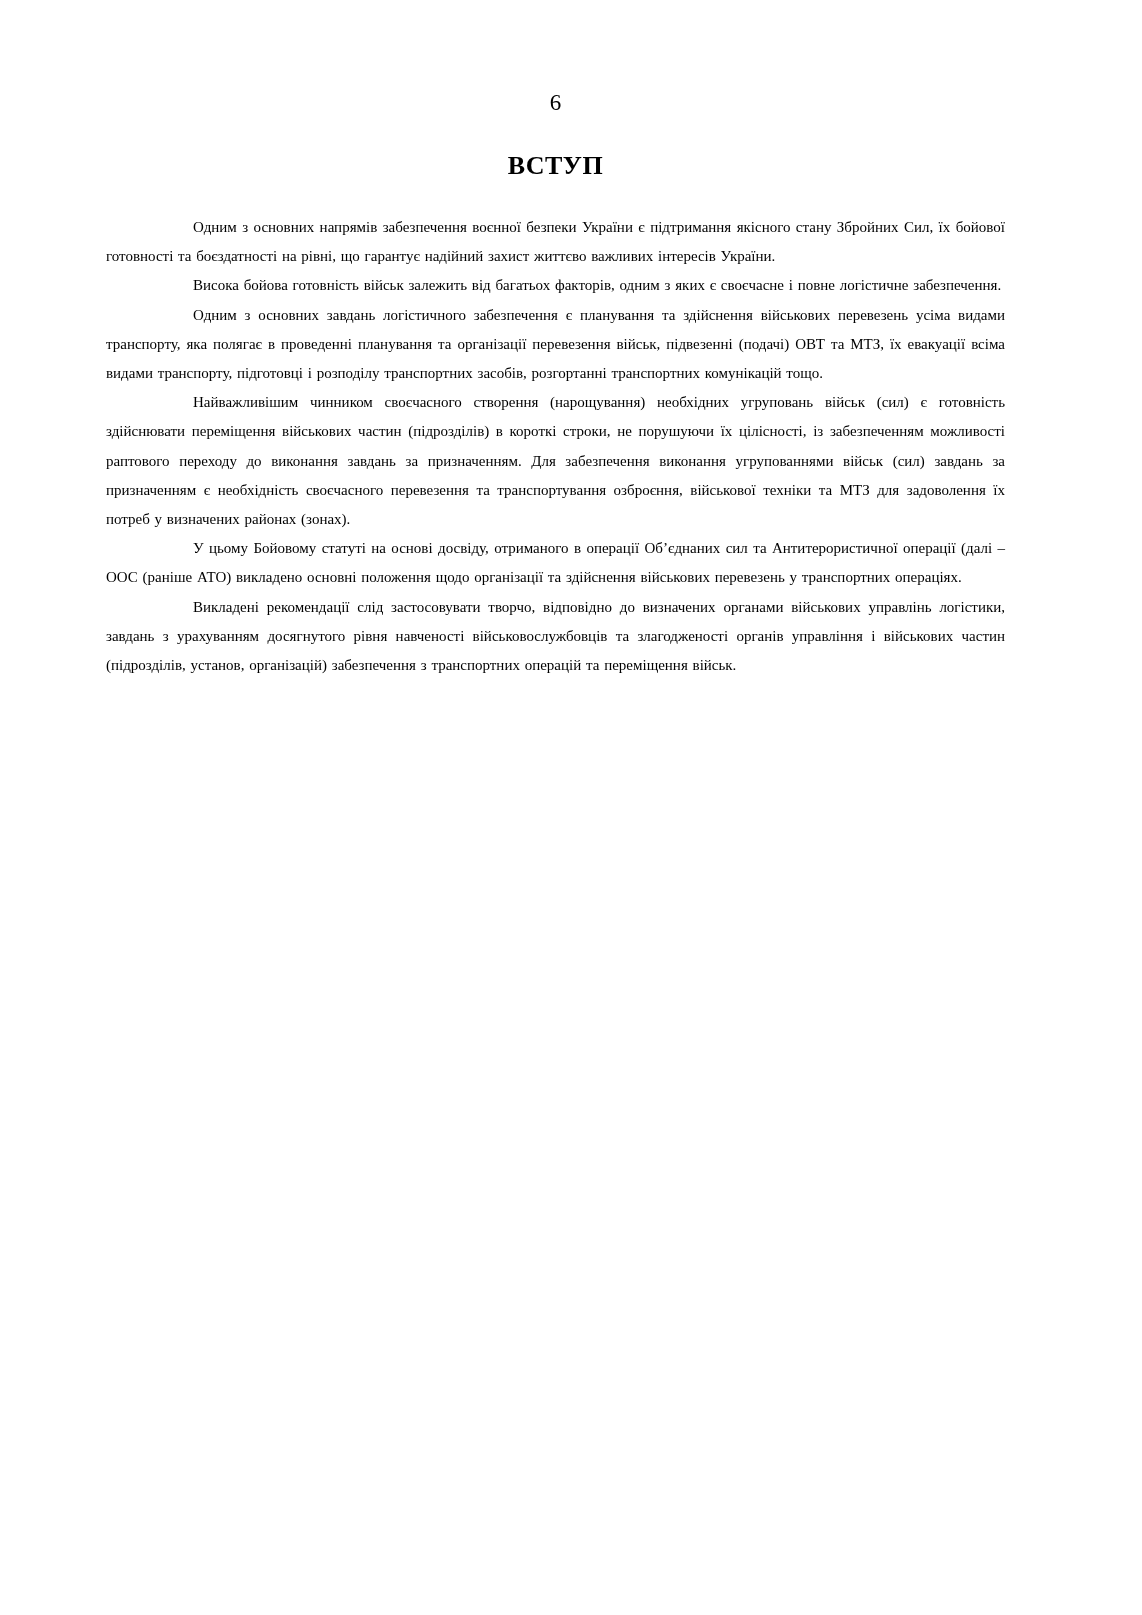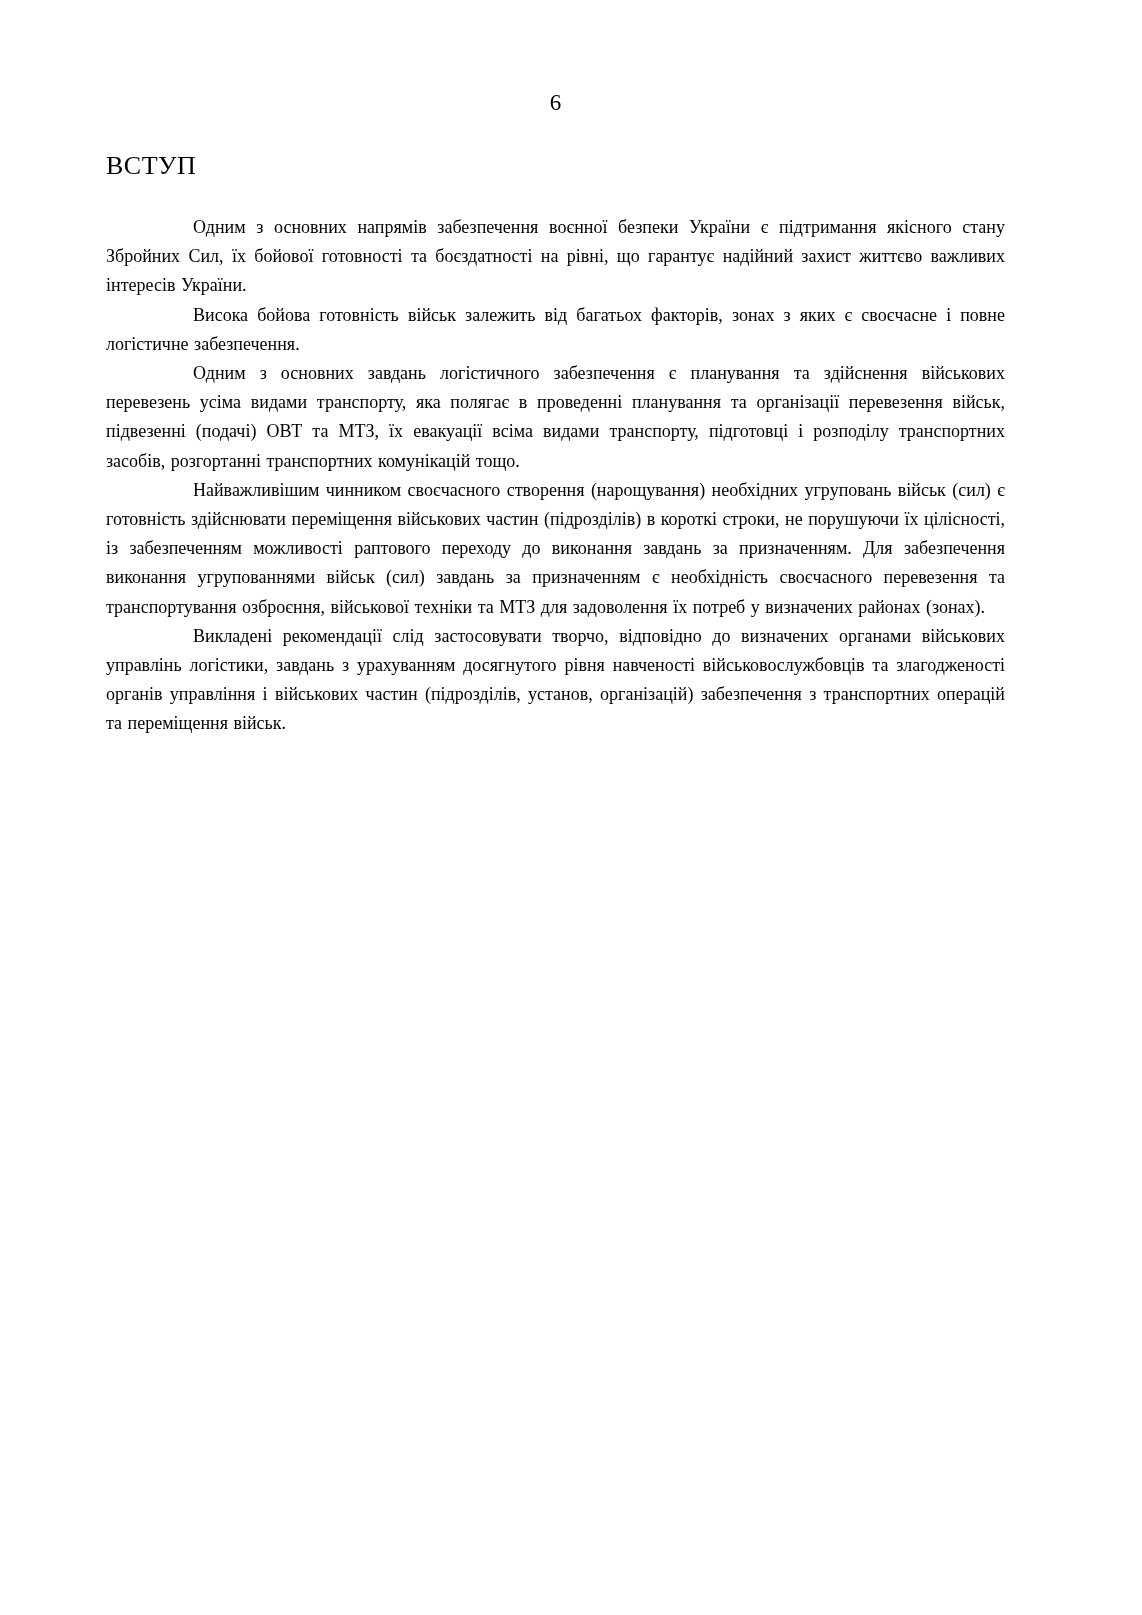--- a/index.html
+++ b/index.html
@@ -21,49 +21,51 @@
     width: 899px;
     margin-left: 106px;
     text-align: center;
     font-size: 23px;
     line-height: 30px;
   }
   .section-title {
     margin-top: 32px;
     width: 899px;
     margin-left: 106px;
+    text-align: center;
     font-size: 26px;
-    font-weight: normal;
+    font-weight: bold;
     line-height: 32px;
     letter-spacing: 0.5px;
   }
   .content {
     margin-top: 31px;
     margin-left: 106px;
     width: 899px;
   }
   .content p {
     margin: 0;
-    font-size: 18px;
+    font-size: 15px;
     line-height: 29.2px;
     text-align: justify;
     text-indent: 87px;
     hyphens: none;
     word-spacing: 1px;
     font-family: Liberation Serif, serif;
   }
 </style>
 </head>
 <body>
 
 <div class="page">
   <div class="page-number">6</div>
 
   <div class="section-title">ВСТУП</div>
 
   <div class="content">
     <p>Одним з основних напрямів забезпечення воєнної безпеки України є підтримання якісного стану Збройних Сил, їх бойової готовності та боєздатності на рівні, що гарантує надійний захист життєво важливих інтересів України.</p>
-    <p>Висока бойова готовність військ залежить від багатьох факторів, зонах з яких є своєчасне і повне логістичне забезпечення.</p>
+    <p>Висока бойова готовність військ залежить від багатьох факторів, одним з яких є своєчасне і повне логістичне забезпечення.</p>
     <p>Одним з основних завдань логістичного забезпечення є планування та здійснення військових перевезень усіма видами транспорту, яка полягає в проведенні планування та організації перевезення військ, підвезенні (подачі) ОВТ та МТЗ, їх евакуації всіма видами транспорту, підготовці і розподілу транспортних засобів, розгортанні транспортних комунікацій тощо.</p>
     <p>Найважливішим чинником своєчасного створення (нарощування) необхідних угруповань військ (сил) є готовність здійснювати переміщення військових частин (підрозділів) в короткі строки, не порушуючи їх цілісності, із забезпеченням можливості раптового переходу до виконання завдань за призначенням. Для забезпечення виконання угрупованнями військ (сил) завдань за призначенням є необхідність своєчасного перевезення та транспортування озброєння, військової техніки та МТЗ для задоволення їх потреб у визначених районах (зонах).</p>
+    <p>У цьому Бойовому статуті на основі досвіду, отриманого в операції Об’єднаних сил та Антитерористичної операції (далі – ООС (раніше АТО) викладено основні положення щодо організації та здійснення військових перевезень у транспортних операціях.</p>
     <p>Викладені рекомендації слід застосовувати творчо, відповідно до визначених органами військових управлінь логістики, завдань з урахуванням досягнутого рівня навченості військовослужбовців та злагодженості органів управління і військових частин (підрозділів, установ, організацій) забезпечення з транспортних операцій та переміщення військ.</p>
   </div>
 </div>
 
 </body></html>

